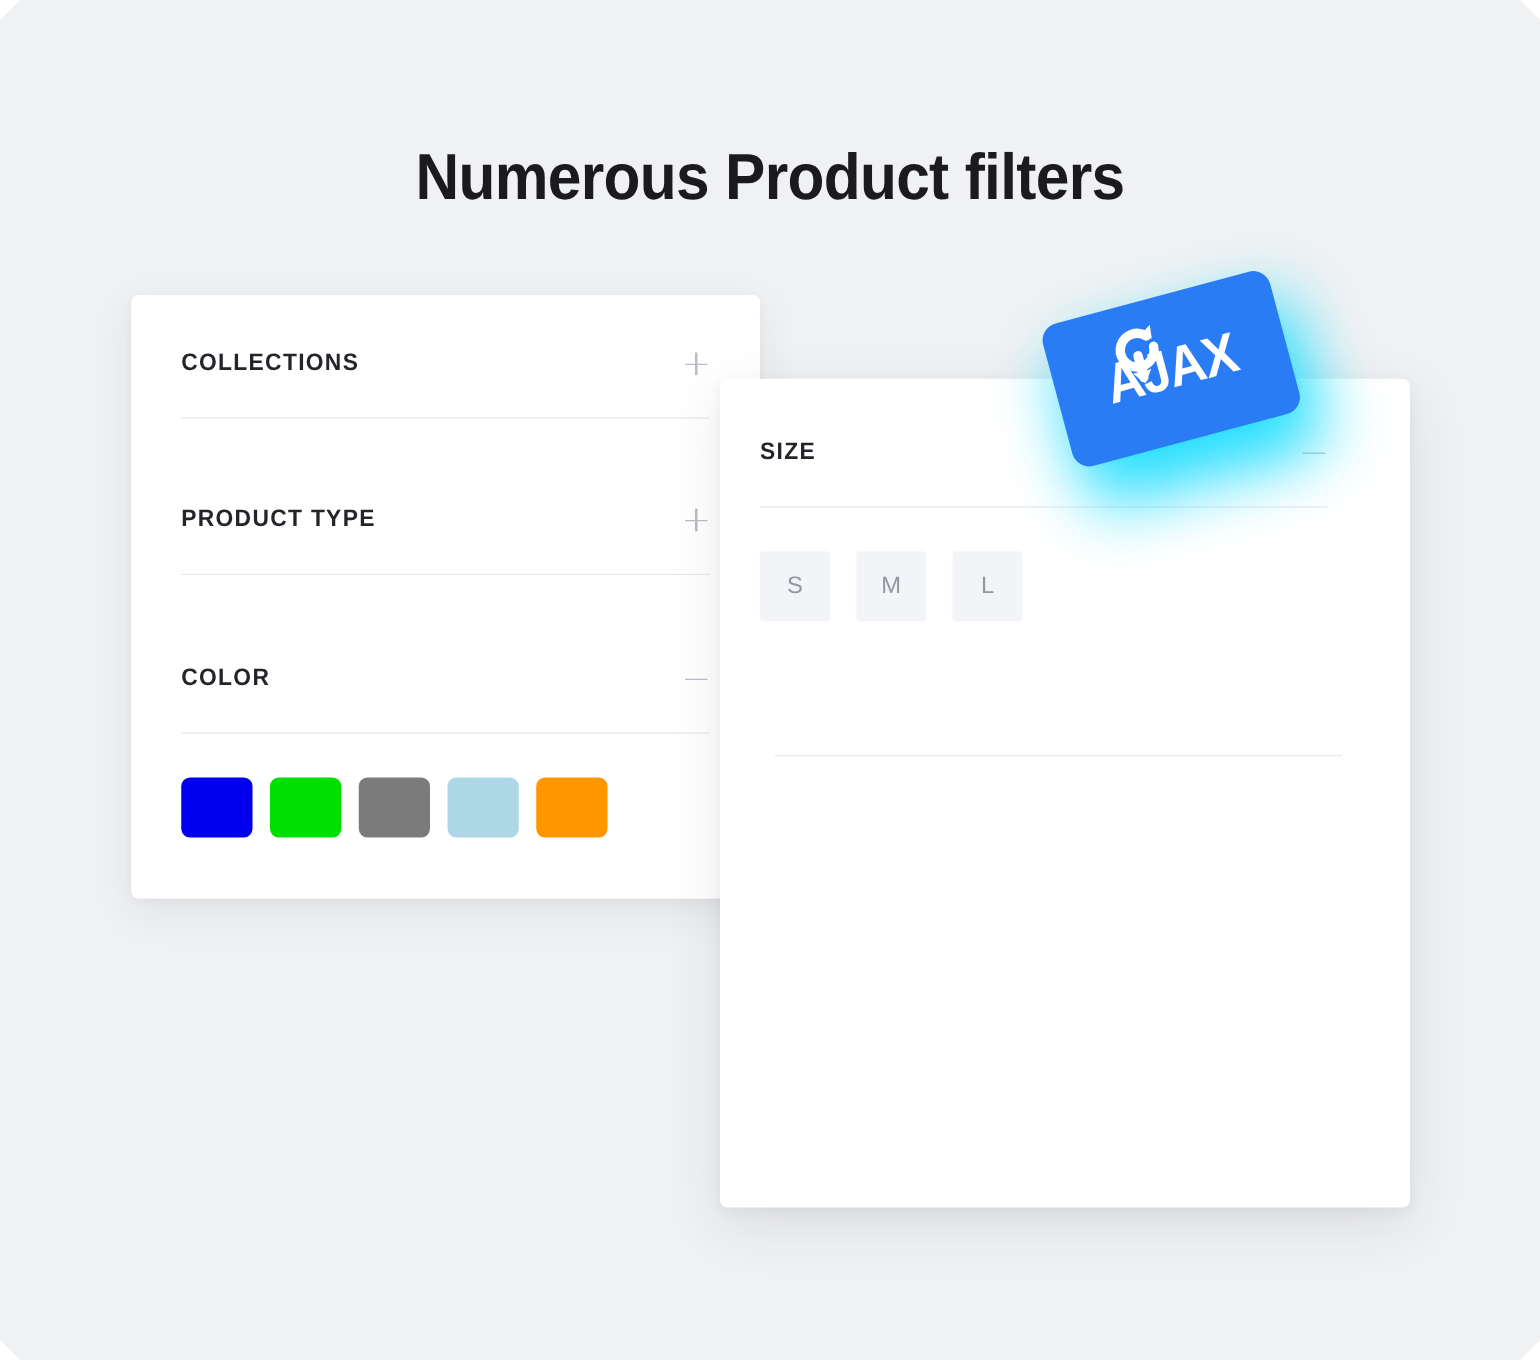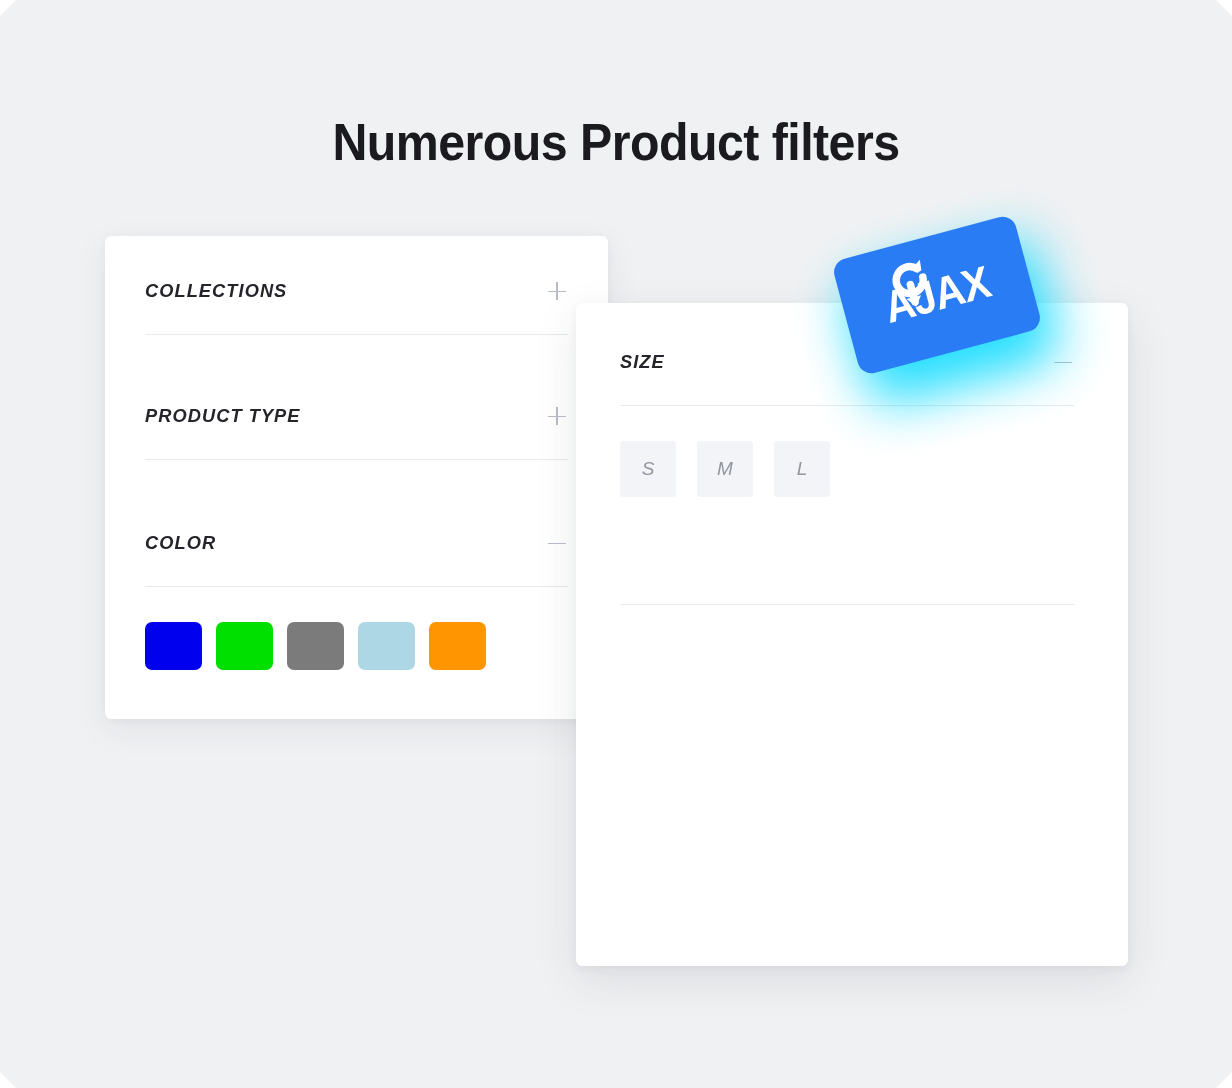--- a/index.html
+++ b/index.html
@@ -39,21 +39,20 @@
     transform: scaleX(0.93);
     transform-origin: center;
     white-space: nowrap;
   }
 
   
   .card {
     position: absolute;
     background: #ffffff;
     border-radius: 6px;
-    font-style: italic;
   }
 
   .card-left {
     left: 105px;
     top: 236px;
     width: 503px;
     height: 483px;
     box-shadow: 0 10px 34px rgba(40, 45, 60, 0.07),
                 0 2px 8px rgba(40, 45, 60, 0.04);
     z-index: 2;
@@ -268,21 +267,21 @@
         <span class="swatch" style="background:#00e000"></span>
         <span class="swatch" style="background:#7b7b7b"></span>
         <span class="swatch" style="background:#aed7e6"></span>
         <span class="swatch" style="background:#ff9500"></span>
       </div>
     </div>
   </div>
 
   <div class="card card-right">
 
-    <div class="filter-group" style="left:44px; top:42px; width:454px;">
+    <div class="filter-group" style="left:32px; top:42px; width:454px;">
       <div class="group-head">
         <span class="group-title">SIZE</span>
         <span class="toggle-icon minus"></span>
       </div>
       <div class="group-divider"></div>
 
       <div class="size-row">
         <span class="size-btn">S</span>
         <span class="size-btn">M</span>
         <span class="size-btn">L</span>

